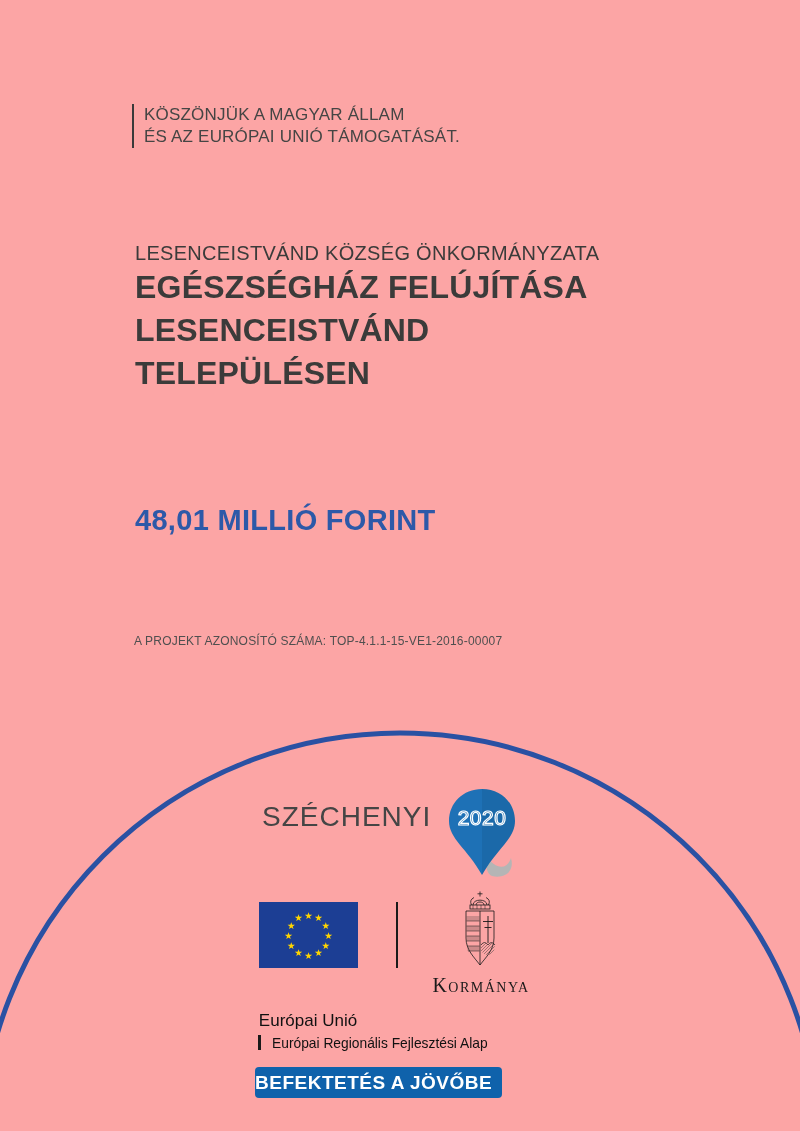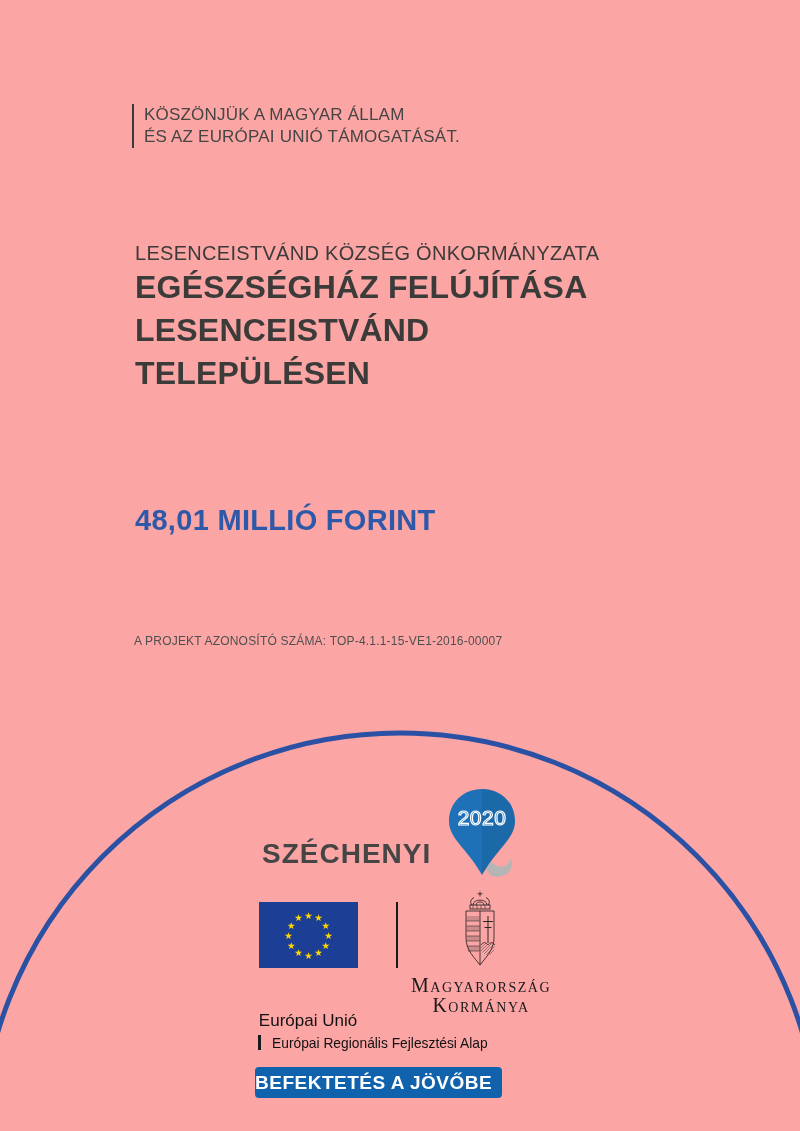--- a/index.html
+++ b/index.html
@@ -21,21 +21,21 @@
     font-size:32px;font-weight:bold;line-height:43px;letter-spacing:.2px;color:#3b3b3a;
   }
   .grant-label{position:absolute;left:135px;top:478px;font-size:20px;letter-spacing:.3px;color:#3b3b3a;}
   .grant-amount{position:absolute;left:135px;top:504px;font-size:29px;font-weight:bold;letter-spacing:.3px;color:#2d59a8;}
   .project-id{position:absolute;left:134px;top:634px;font-size:12px;letter-spacing:.2px;color:#4f4f4f;}
   
   .arc{position:absolute;left:0;top:0;pointer-events:none;}
   
   .szechenyi-label{
     position:absolute;left:262px;top:801px;
-    font-size:28px;font-weight:bold;letter-spacing:1px;color:#454545;margin-top:37px;
+    font-size:28px;font-weight:normal;letter-spacing:1px;color:#454545;
   }
   .pin{position:absolute;left:446px;top:786px;}
   .eu-flag{position:absolute;left:259px;top:902px;}
   .eu-flag-label{
     position:absolute;left:258px;top:971px;width:100px;text-align:center;
     font-size:17px;color:#111;margin-top:40px;
   }
   .logo-divider{position:absolute;left:396px;top:902px;width:1.5px;height:66px;background:#1a1a1a;}
   .coat{position:absolute;left:460px;top:891px;}
   .gov-label{
@@ -133,21 +133,20 @@
     </g>
     <g stroke="#1a1a1a" stroke-width="0.9" fill="none">
       <path d="M28,25 v27"></path>
       <path d="M23,30.5 h10"></path>
       <path d="M24.5,36.5 h7"></path>
       <path d="M21,54 q3.5,-5 7,0 q3.5,-5 7,0" stroke-width="0.7"></path>
     </g>
     <path d="M21,54 q3.5,-5 7,0 q3.5,-5 7,0 l-1,6 q-6,8 -13,0 z" fill="url(#dlines)" stroke="none"></path>
   </svg>
   <div class="gov-label">
-    <div>Magyarország</div>
     <div>Kormánya</div>
   </div>
 
   <div class="fund-line">
     <div class="fund-bar"></div>
     <div class="fund-label">Európai Regionális Fejlesztési Alap</div>
   </div>
 
   <div class="invest-box">
     <div class="invest-label">BEFEKTETÉS A JÖVŐBE</div>

